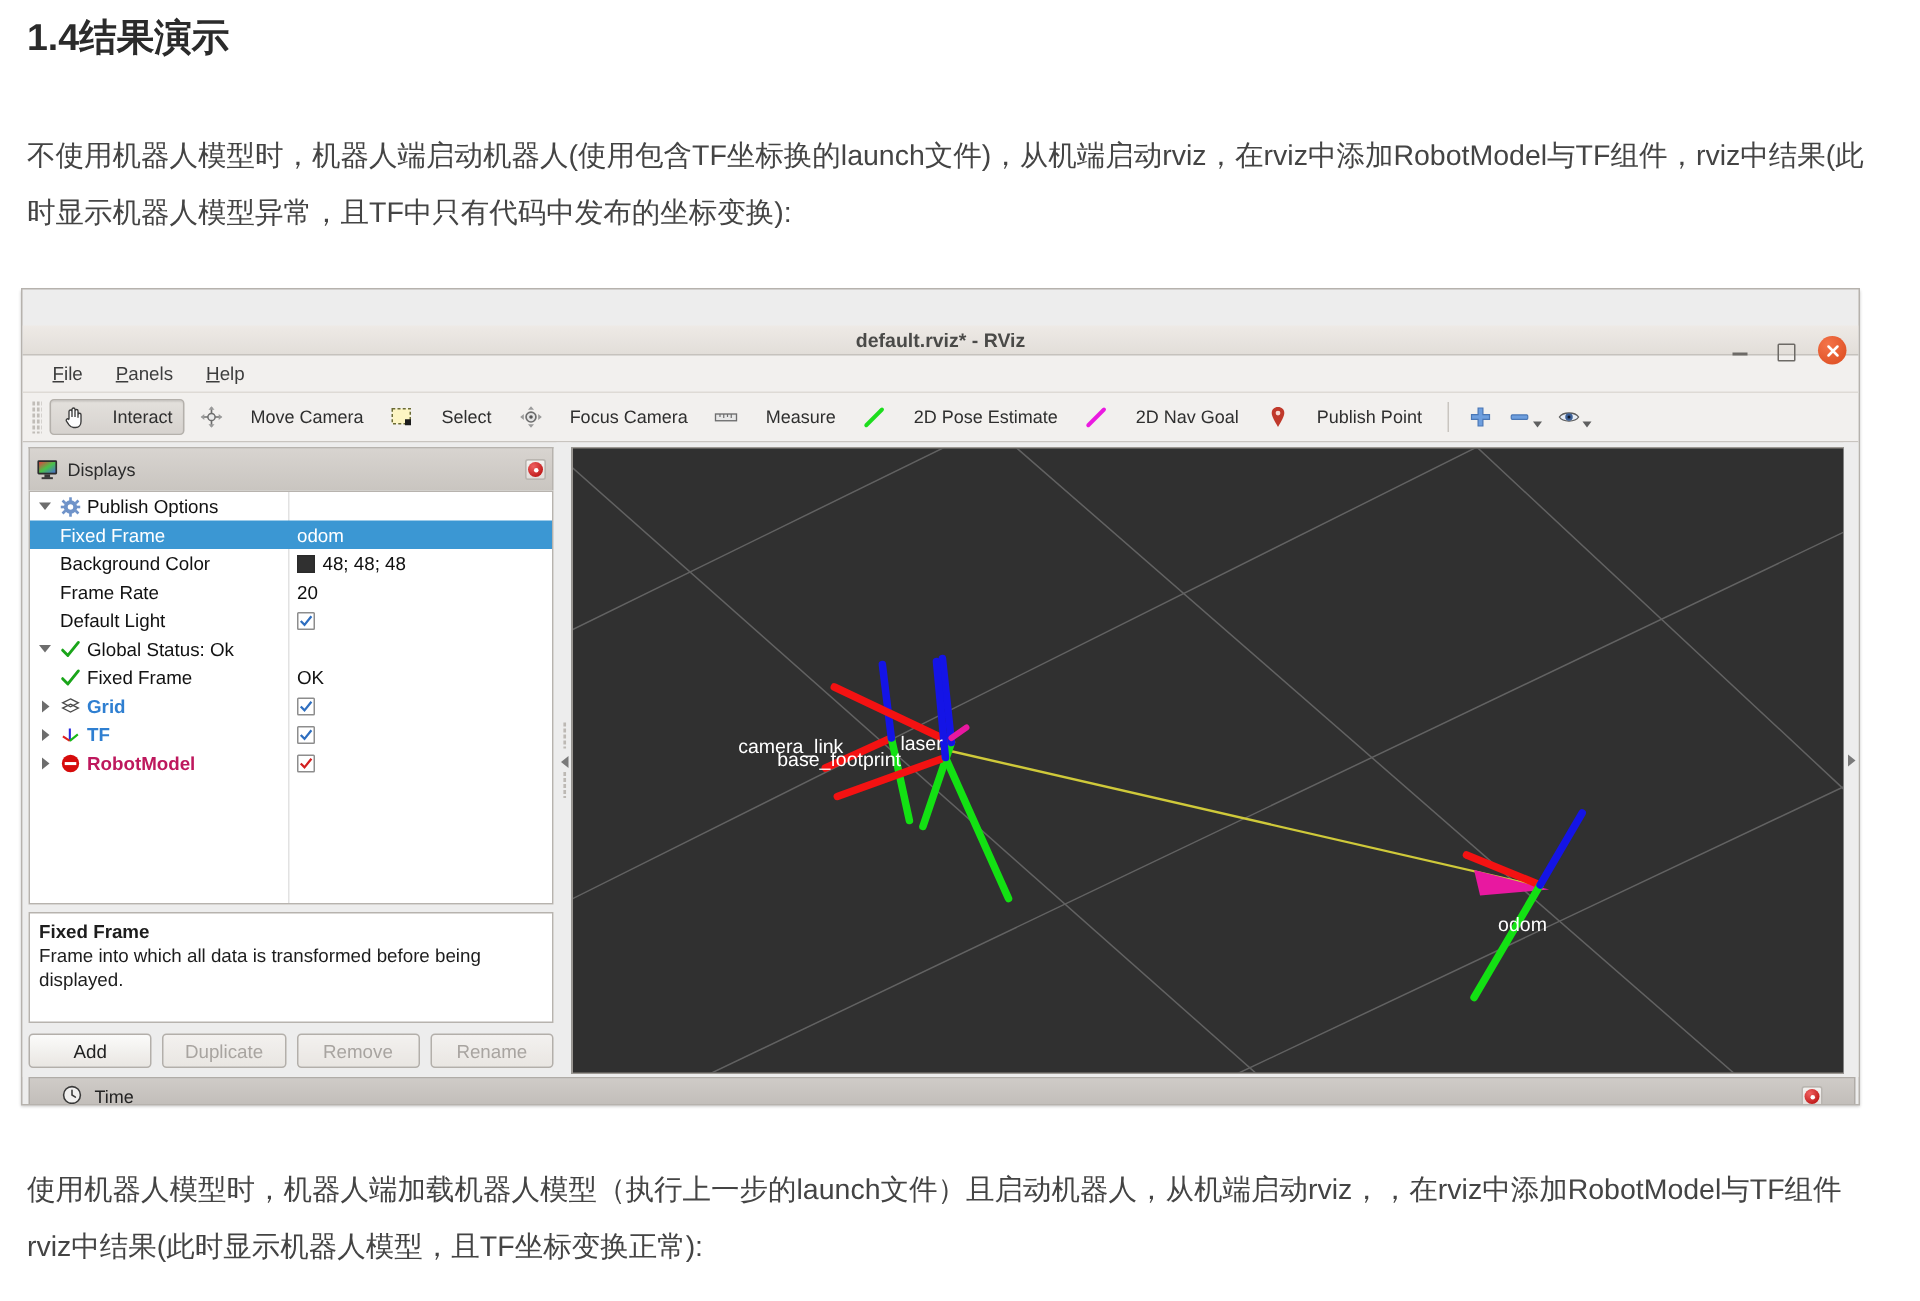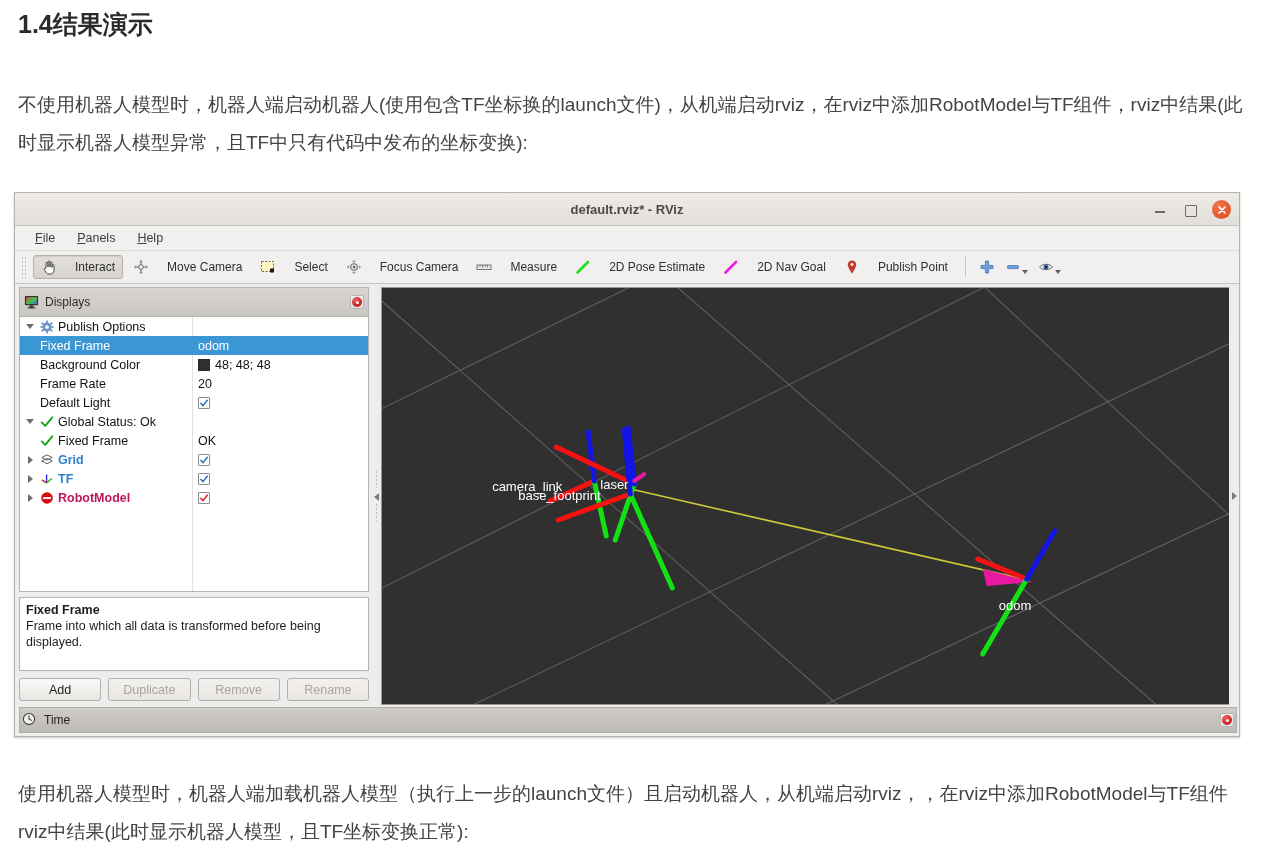--- a/index.html
+++ b/index.html
@@ -33,24 +33,24 @@
   
   .rviz-window {
     position:absolute; left:14px; top:192px;
     width:1226px; height:545px;
     background:#ededed;
     border:1px solid #b6b2ad;
     box-shadow:0 1px 2px rgba(0,0,0,0.22);
     overflow:hidden;
   }
   .titlebar {
-    position:relative; height:33px;
+    position:relative; height:20px;
     background:linear-gradient(to bottom,#eeeae6 0%,#e2ded9 100%);
     border-bottom:1px solid #c6c2bd;
-    display:flex; align-items:center; justify-content:center;
+    display:flex; align-items:center; justify-content:center;margin-top:24px;
   }
   .titlebar .title {
     font-size:13px; color:#4a4a48; font-weight:bold;
   }
   .win-buttons {
     position:absolute; right:8px; top:0; height:33px;
     display:flex; align-items:center; gap:14px;
   }
   .win-btn { width:16px; height:16px; position:relative; cursor:default; }
   .win-min::after {
@@ -193,21 +193,21 @@
   .right-splitter {
     width:10px; display:flex; align-items:center; justify-content:center; background:#ededed;
   }
   .right-splitter .tri { width:0;height:0;border-top:4px solid transparent;border-bottom:4px solid transparent;border-left:5px solid #7a7a7a; }
 
   
   .time-panel {
     height:26px; margin:0 2px 2px 4px;
     background:linear-gradient(to bottom,#cfcbc7,#bdb9b5);
     border:1px solid #b0aca7;
-    display:flex; align-items:center; padding:0 2px; gap:6px;
+    display:flex; align-items:center; padding:0 21px; gap:6px;
   }
   .time-panel .tp-title { font-size:12px; color:#232323; flex:1; }
   .frame-label { font-size:13px; fill:#ffffff; font-family:"Liberation Sans", sans-serif; }
 </style>
 </head>
 <body>
 
 <div class="page">
 
   <div class="article-title">1.4结果演示</div>

